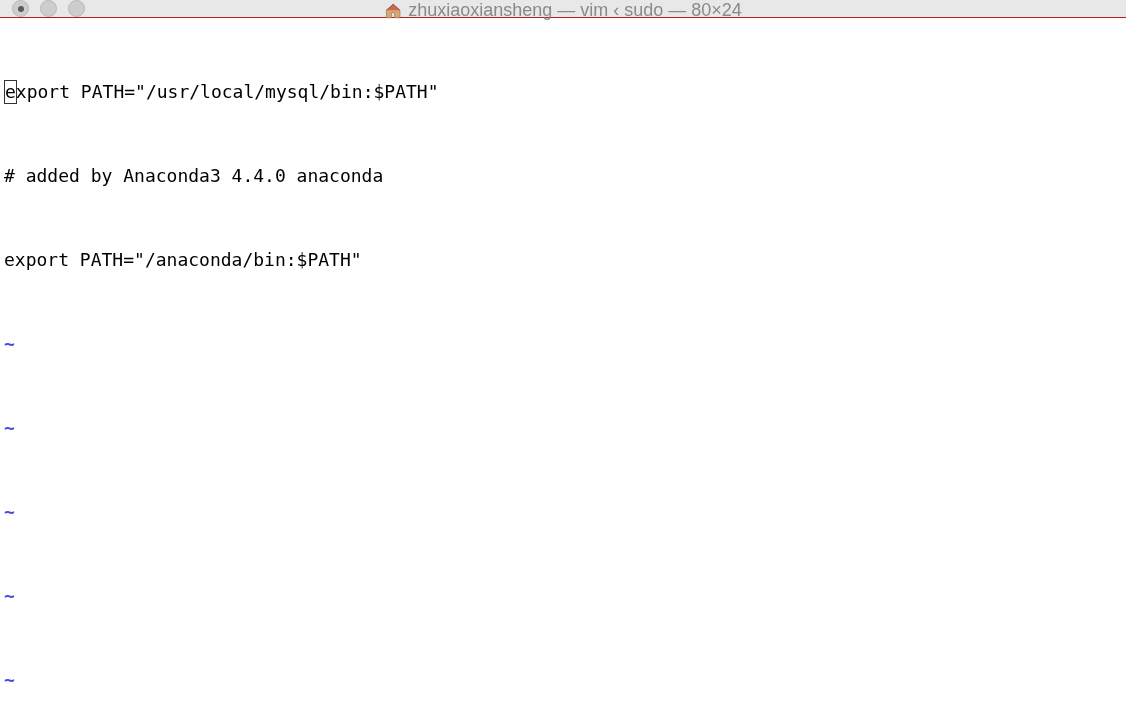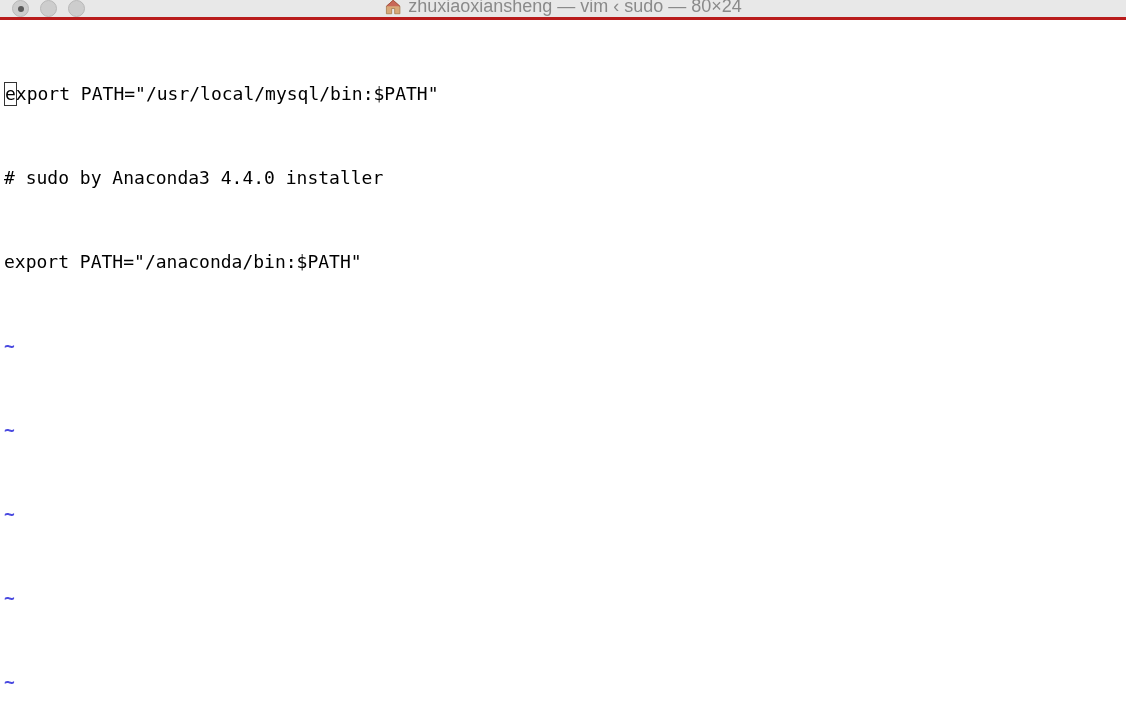--- a/index.html
+++ b/index.html
@@ -12,23 +12,23 @@
       height: 726px;
       background: #ffffff;
       font-family: "Menlo", "Monaco", "Consolas", monospace;
       overflow: hidden;
       display: flex;
       flex-direction: column;
     }
     .titlebar {
       height: 35px;
       background: #e8e8e8;
-      border-bottom: 3px solid #b91c1c;
+      border-bottom: 1px solid #b91c1c;
       display: flex;
-      align-items: flex-end;
+      align-items: flex-start;
       padding: 0 12px;
       position: relative;
     }
     .traffic-lights {
       display: flex;
       gap: 11px;
       align-items: center;
     }
     .traffic-light {
       width: 17px;
@@ -108,21 +108,21 @@
         <path d="M3 11 L12 3 L21 11 L21 21 L14 21 L14 14 L10 14 L10 21 L3 21 Z" fill="#d8a878" stroke="#a07848" stroke-width="1"></path>
         <path d="M3 11 L12 3 L21 11" fill="#c86858" stroke="#a04838" stroke-width="1"></path>
       </svg>
     </span>
     <span>zhuxiaoxiansheng — vim ‹ sudo — 80×24</span>
   </div>
 </div>
 
 <div class="terminal">
   <div class="line"><span class="cursor-char">e</span><span id="line0rest">xport PATH="/usr/local/mysql/bin:$PATH"</span></div>
-  <div class="line"><span># sudo by Anaconda3 4.4.0 installer</span></div>
+  <div class="line"><span># added by Anaconda3 4.4.0 anaconda</span></div>
   <div class="line"><span>export PATH="/anaconda/bin:$PATH"</span></div>
   <div class="line"><span class="tilde">~</span></div>
   <div class="line"><span class="tilde">~</span></div>
   <div class="line"><span class="tilde">~</span></div>
   <div class="line"><span class="tilde">~</span></div>
   <div class="line"><span class="tilde">~</span></div>
   
   
   
   

